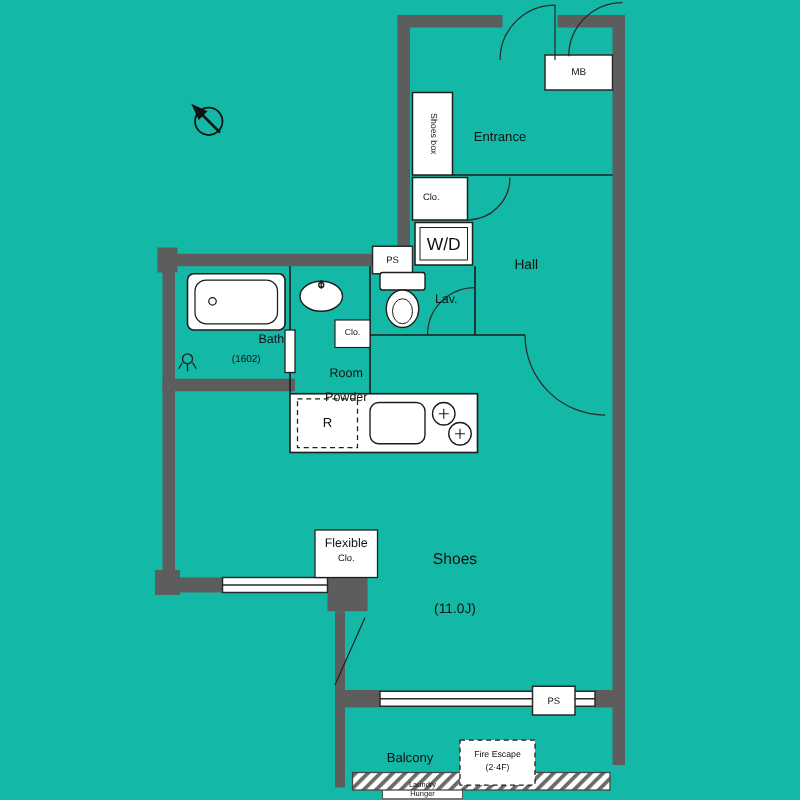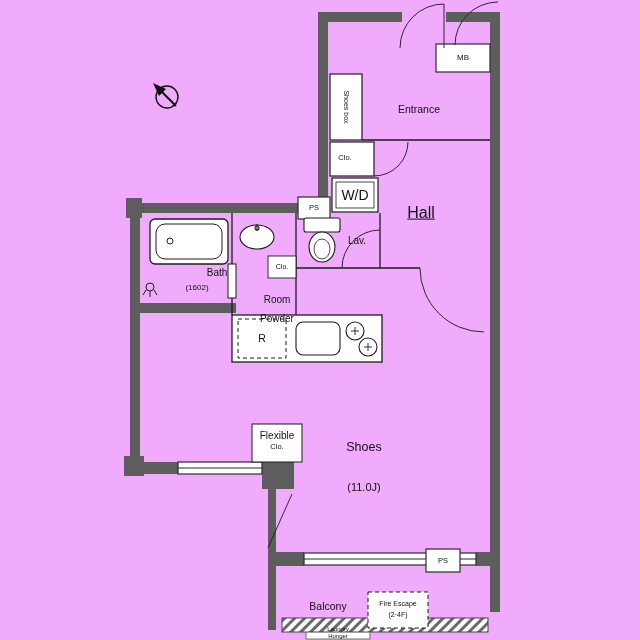--- a/index.html
+++ b/index.html
@@ -1,16 +1,16 @@
 <!DOCTYPE html>
 <html><head>
 <meta charset="utf-8">
 <style>
   html,body{margin:0;padding:0;background:#ffffff;}
-  .stage{position:relative;width:640px;height:640px;background:#f0abfc;
+  .stage{position:relative;width:640px;height:640px;background:#14b8a6;
          font-family:"Liberation Sans",sans-serif;overflow:hidden;}
   .stage svg{position:absolute;left:0;top:0;}
   .lbl{position:absolute;transform:translate(-50%,-50%);white-space:nowrap;
        color:#111;line-height:1.05;text-align:center;letter-spacing:0;}
   .lbl.v{writing-mode:vertical-rl;}
 </style>
 </head>
 <body>
 
 <div class="stage">
@@ -120,26 +120,26 @@
     <rect x="368" y="592" width="60" height="36" fill="#ffffff" stroke="#1d1d1d" stroke-width="1" stroke-dasharray="4 3"></rect>
 
     <g>
       <circle cx="167" cy="97" r="11" fill="none" stroke="#111" stroke-width="1.4"></circle>
       <line x1="176" y1="106" x2="162" y2="92" stroke="#111" stroke-width="2"></line>
       <polygon points="153,83 166,89 159,96" fill="#111"></polygon>
     </g>
   </svg>
 
   <div class="lbl" style="left:463px;top:58px;font-size:8px;">MB</div>
-  <div class="lbl" style="left:400px;top:110px;font-size:10.5px;margin-left:19px;">Entrance</div>
+  <div class="lbl" style="left:400px;top:110px;font-size:10.5px;">Entrance</div>
   <div class="lbl v" style="left:346px;top:107px;font-size:7px;">Shoes box</div>
   <div class="lbl" style="left:345px;top:158px;font-size:7.5px;">Clo.</div>
   <div class="lbl" style="left:355px;top:195px;font-size:14px;">W/D</div>
   <div class="lbl" style="left:314px;top:208px;font-size:7.5px;">PS</div>
-  <div class="lbl" style="left:421px;top:213px;font-size:16px;text-decoration:underline;">Hall</div>
+  <div class="lbl" style="left:421px;top:213px;font-size:11px;">Hall</div>
   <div class="lbl" style="left:357px;top:241px;font-size:10px;">Lav.</div>
   <div class="lbl" style="left:197px;top:273px;font-size:10px;padding-left:40px;">Bath</div>
   <div class="lbl" style="left:197px;top:288px;font-size:8px;">(1602)</div>
   <div class="lbl" style="left:277px;top:287px;font-size:10px;margin-top:32px;">Powder</div>
   <div class="lbl" style="left:277px;top:300px;font-size:10px;">Room</div>
   <div class="lbl" style="left:282px;top:267px;font-size:7px;">Clo.</div>
   <div class="lbl" style="left:262px;top:339px;font-size:10.5px;">R</div>
   <div class="lbl" style="left:277px;top:436px;font-size:10px;">Flexible</div>
   <div class="lbl" style="left:277px;top:447px;font-size:7.5px;">Clo.</div>
   <div class="lbl" style="left:364px;top:448px;font-size:12.5px;">Shoes</div>

